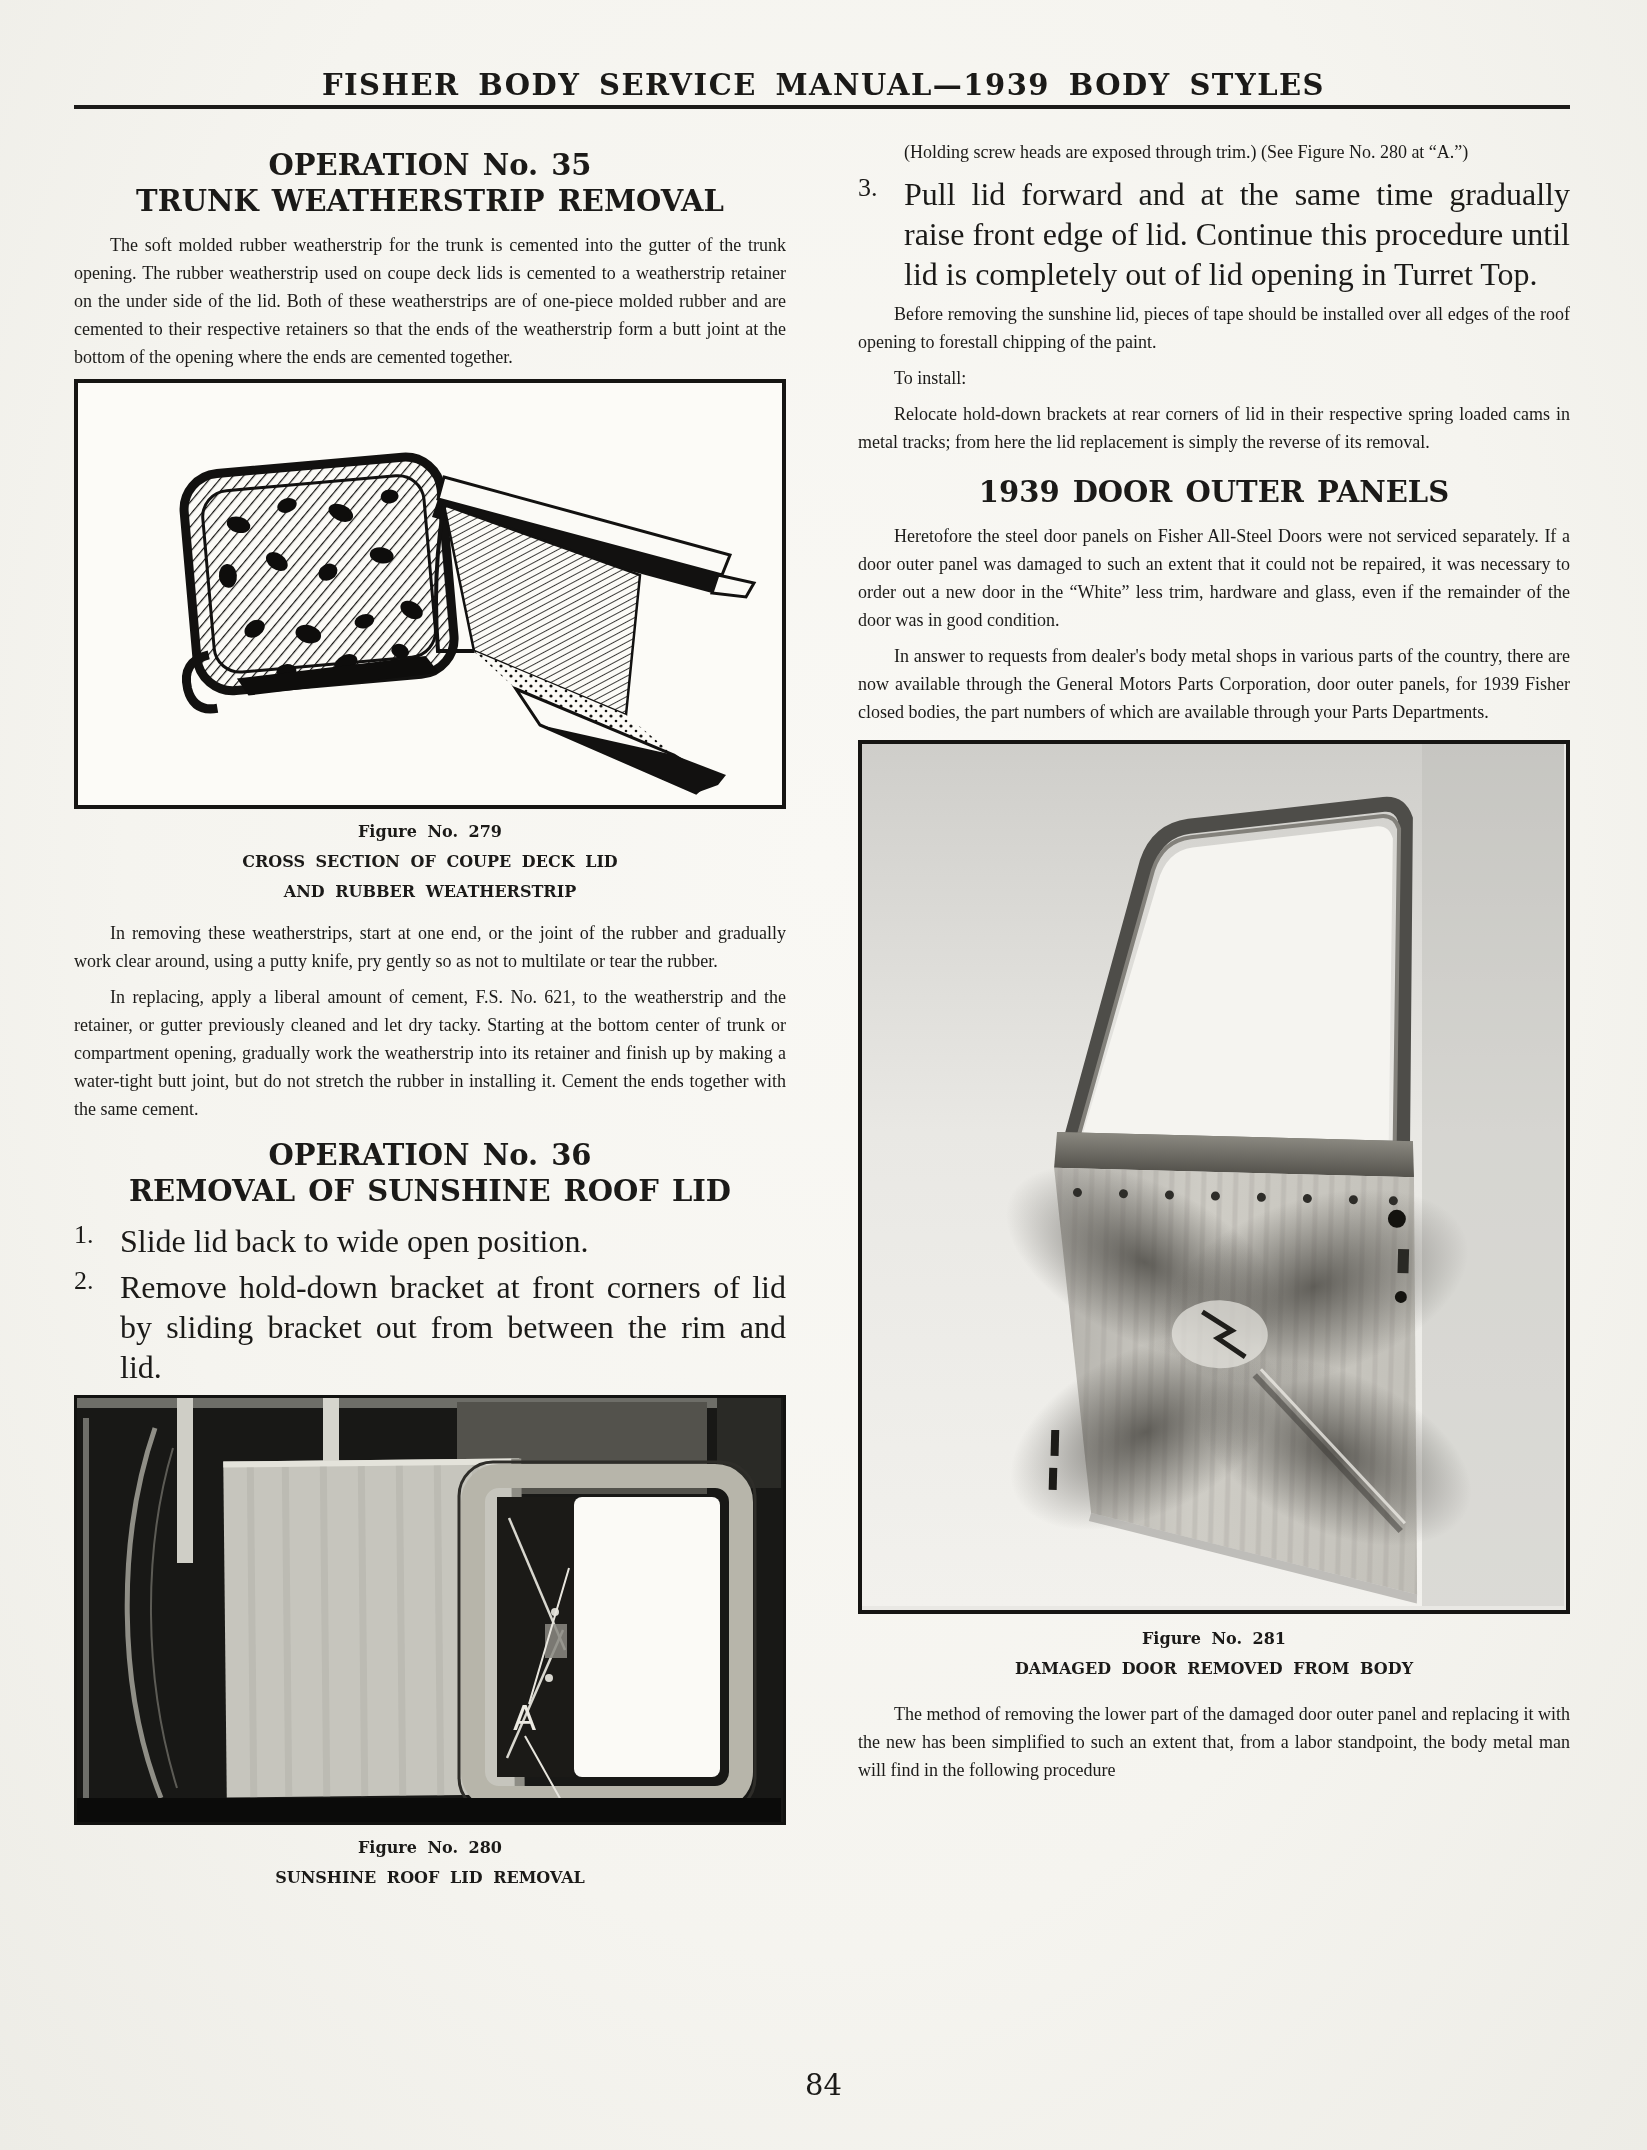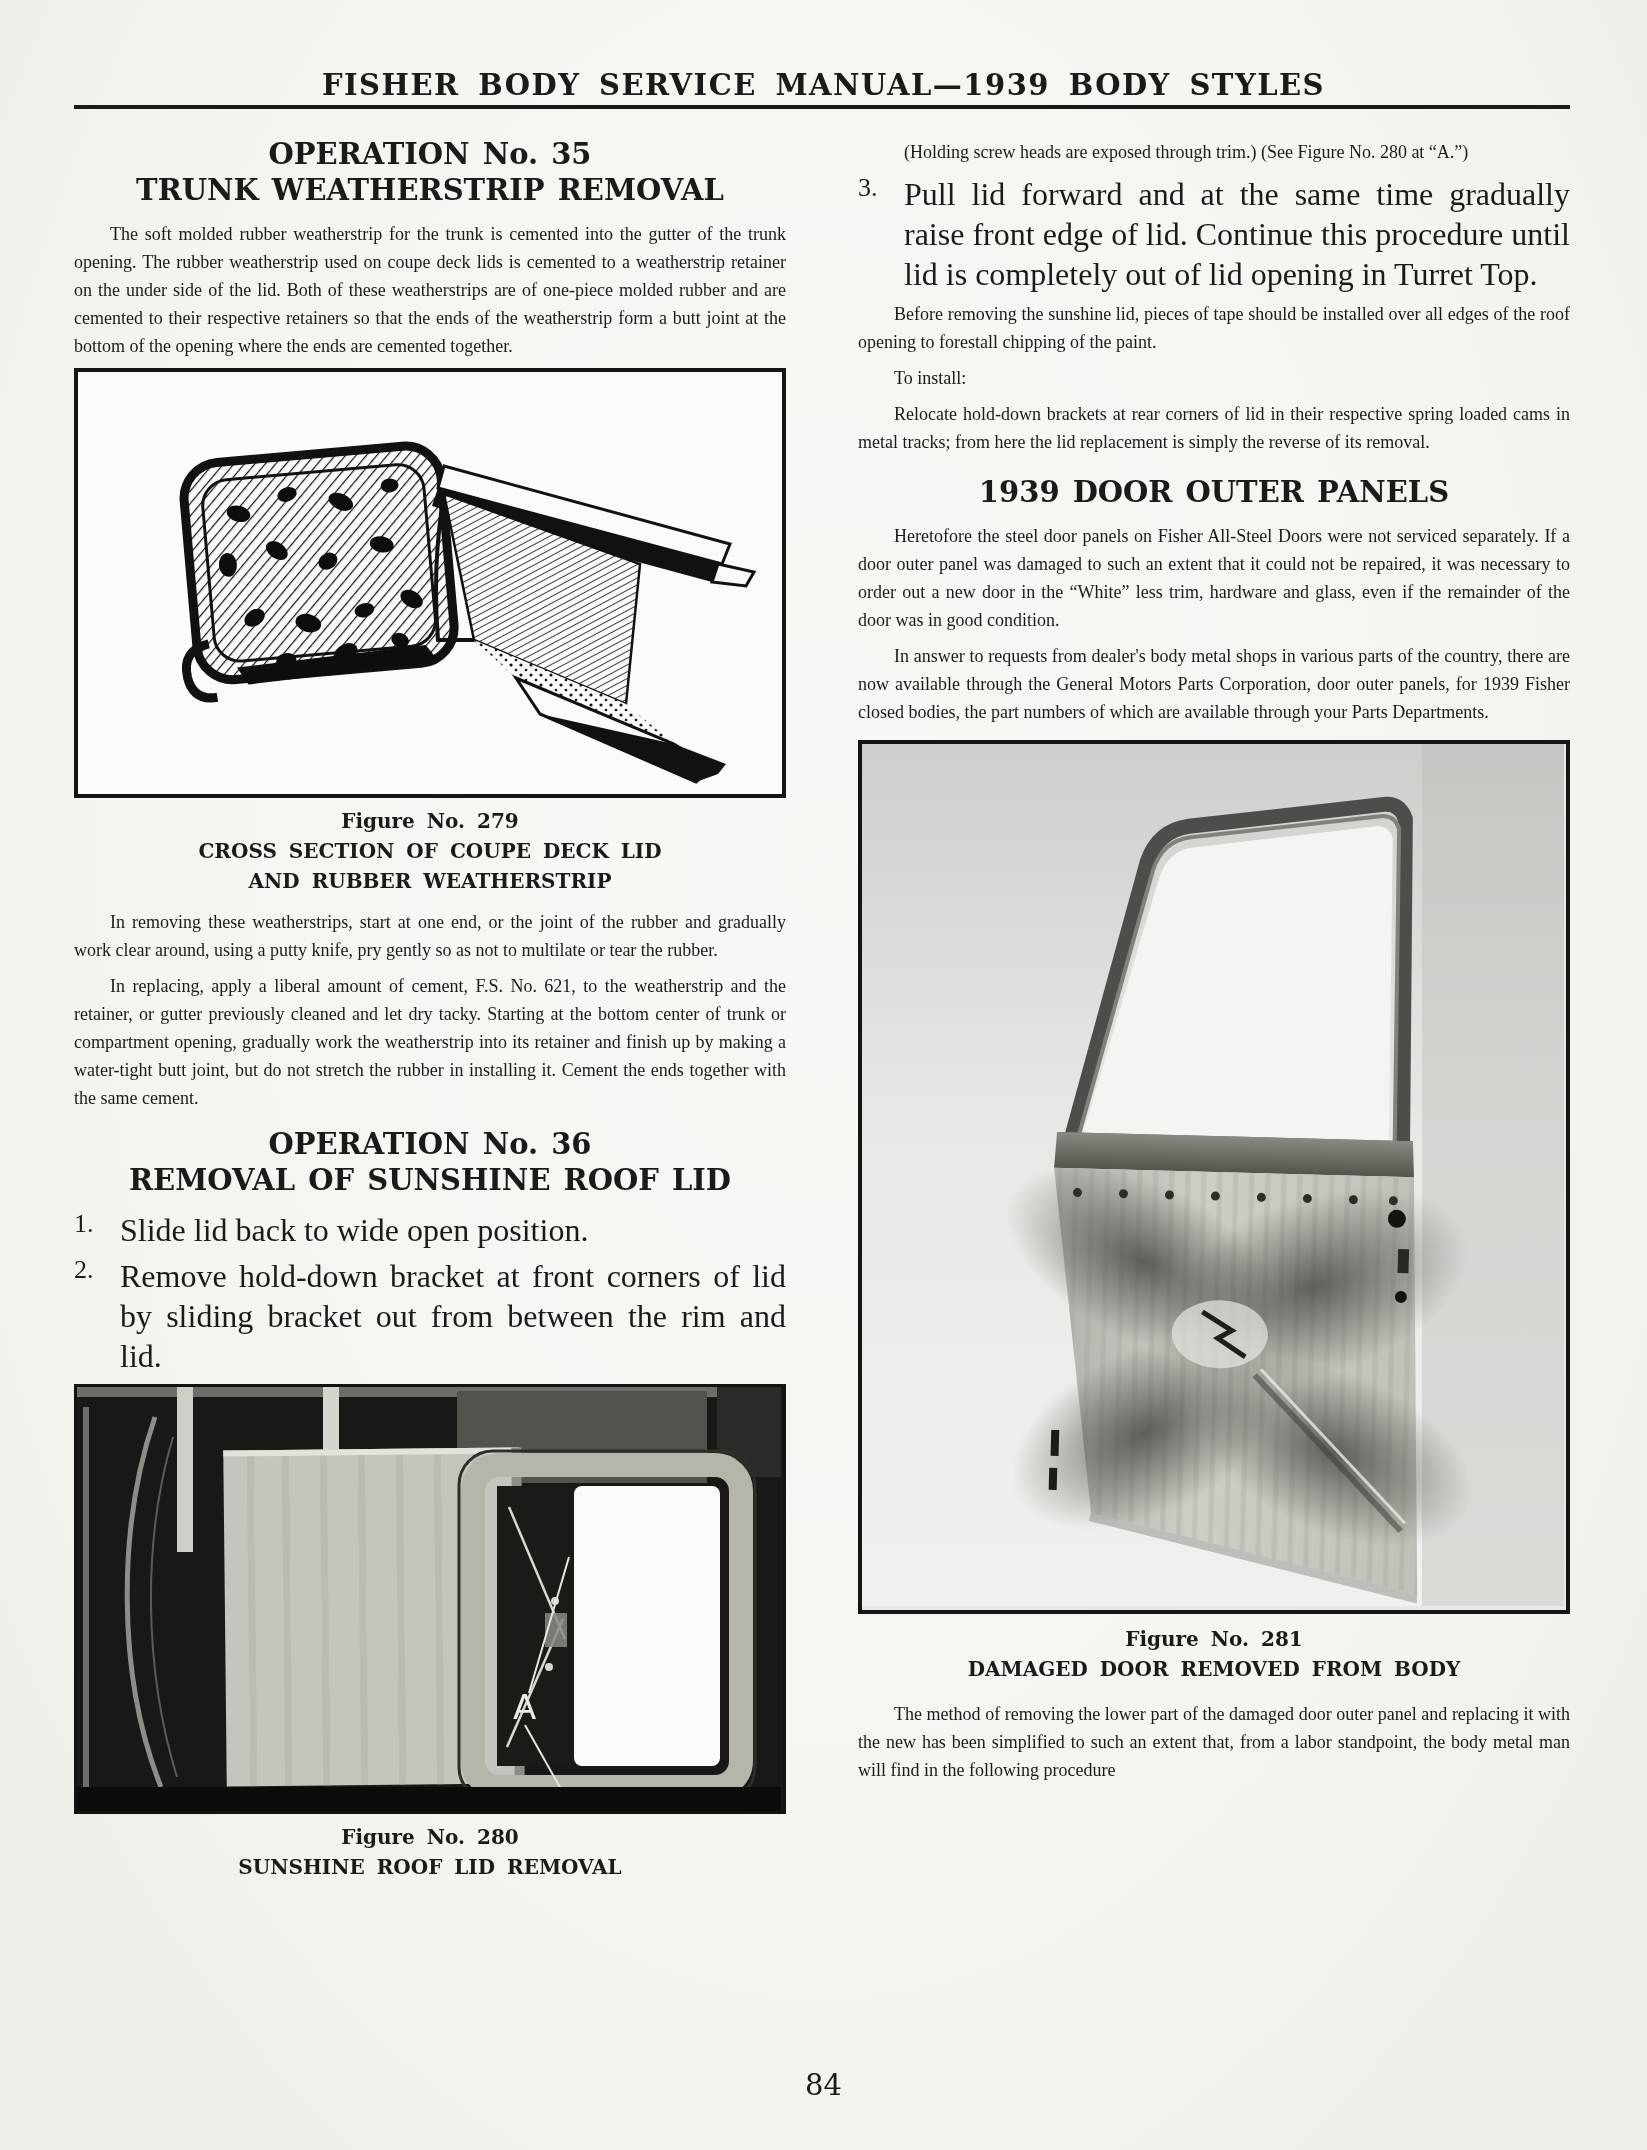--- a/index.html
+++ b/index.html
@@ -16,38 +16,38 @@
   }
   .header-rule { position:absolute; top:105px; left:74px; width:1496px; height:4px; background:#1c1b19; }
   .columns { position:absolute; top:124px; left:74px; width:1496px; display:flex; gap:72px; align-items:flex-start; }
   .col { width:712px; flex:none; }
   .right-col { padding-top:14px; }
 
   .op-heading {
     text-align:center; font-family:"DejaVu Serif", serif; font-weight:bold;
     font-size:29px; line-height:36px; margin:14px 0 12px; word-spacing:3px;
   }
-  .op-heading.first { margin-top:12px; }
+  .op-heading.first { margin-top:23px; }
   .h-line { display:block; }
 
   .para { font-size:18px; line-height:28px; text-align:justify; margin:0 0 8px; }
   .indent { text-indent:36px; }
   .hang-note { margin-left:46px; }
 
   .list-item { display:flex; margin:0 0 6px; }
   .num { flex:none; width:46px; font-size:26px; line-height:28px; }
   .li-text { flex:1; text-align:justify; font-size:32px; line-height:40px; }
 
   .figure-box { border:4px solid #161513; background:#fcfbf7; margin:4px 0 8px; }
   .figure-box svg, .photo-box svg { display:block; }
   .photo-box { border:3px solid #121210; margin:8px 0 8px; background:#181816; }
   .fig281-box { border:4px solid #161513; background:#e9e8e4; margin:14px 0 10px; }
 
   .fig-caption { text-align:center; font-family:"DejaVu Serif", serif; font-weight:bold; margin:8px 0 12px; }
-  .cap-line { display:block; font-size:20px; line-height:30px; word-spacing:5px; }
+  .cap-line { display:block; font-size:16px; line-height:30px; word-spacing:5px; }
 
   .page-number {
     position:absolute; top:2068px; left:0; width:100%; text-align:center;
     font-family:"DejaVu Serif", serif; font-weight:normal; font-size:29px;
   }
 </style>
 </head>
 <body>
 
 <div class="page">

